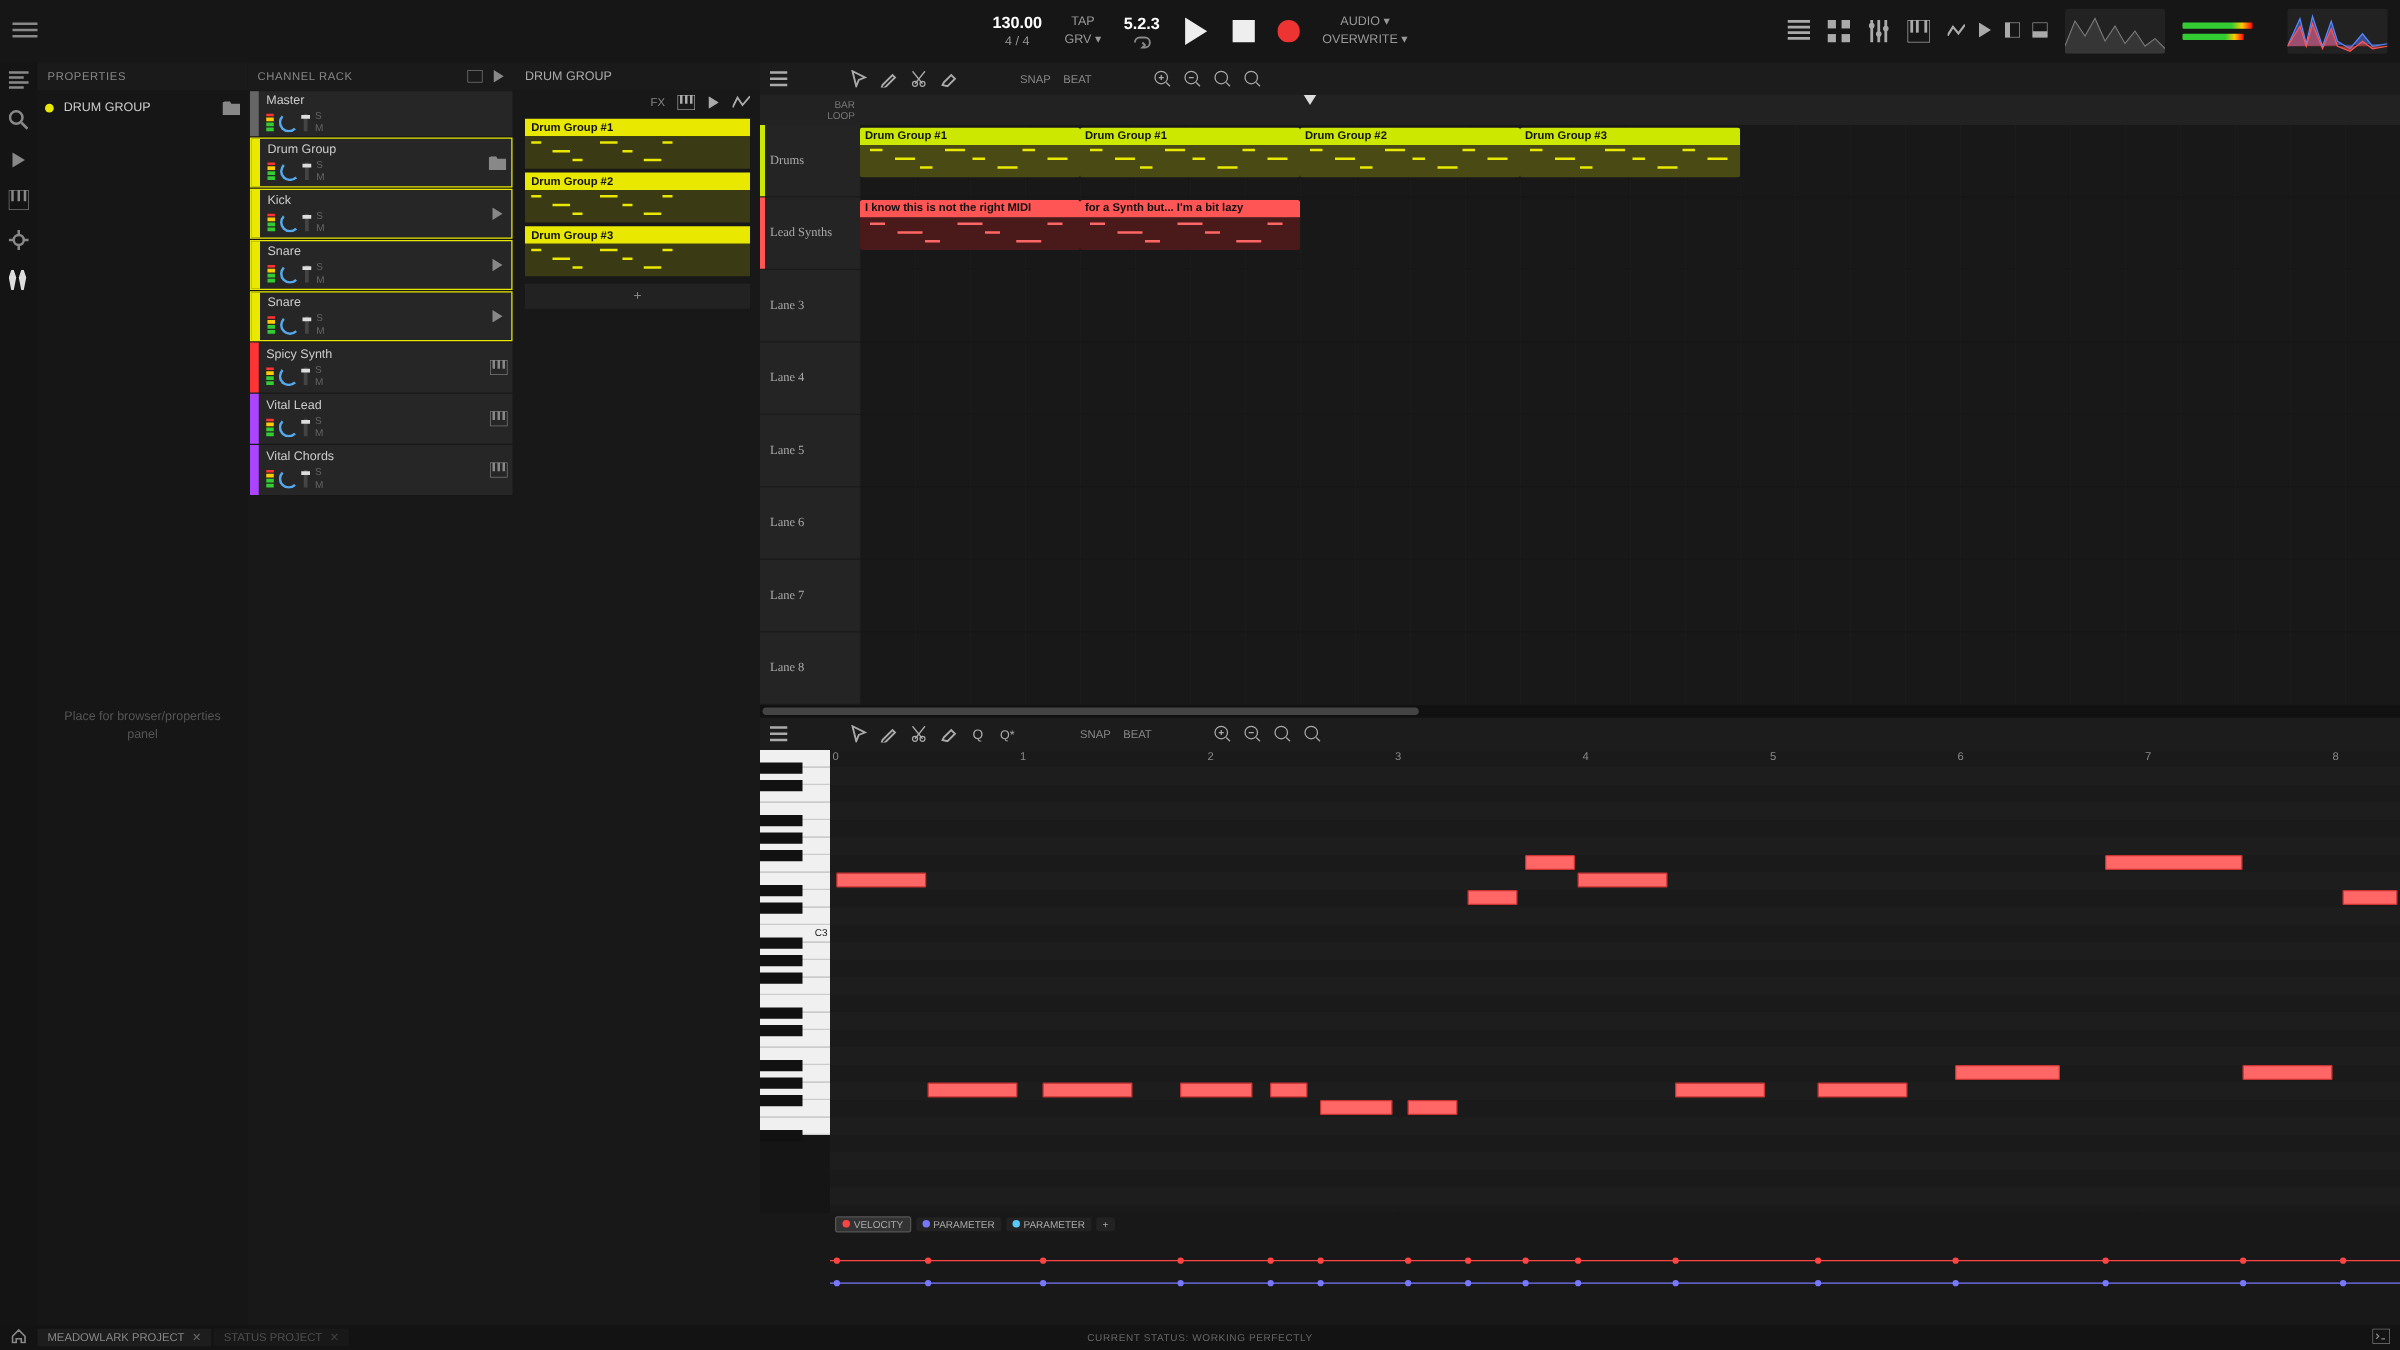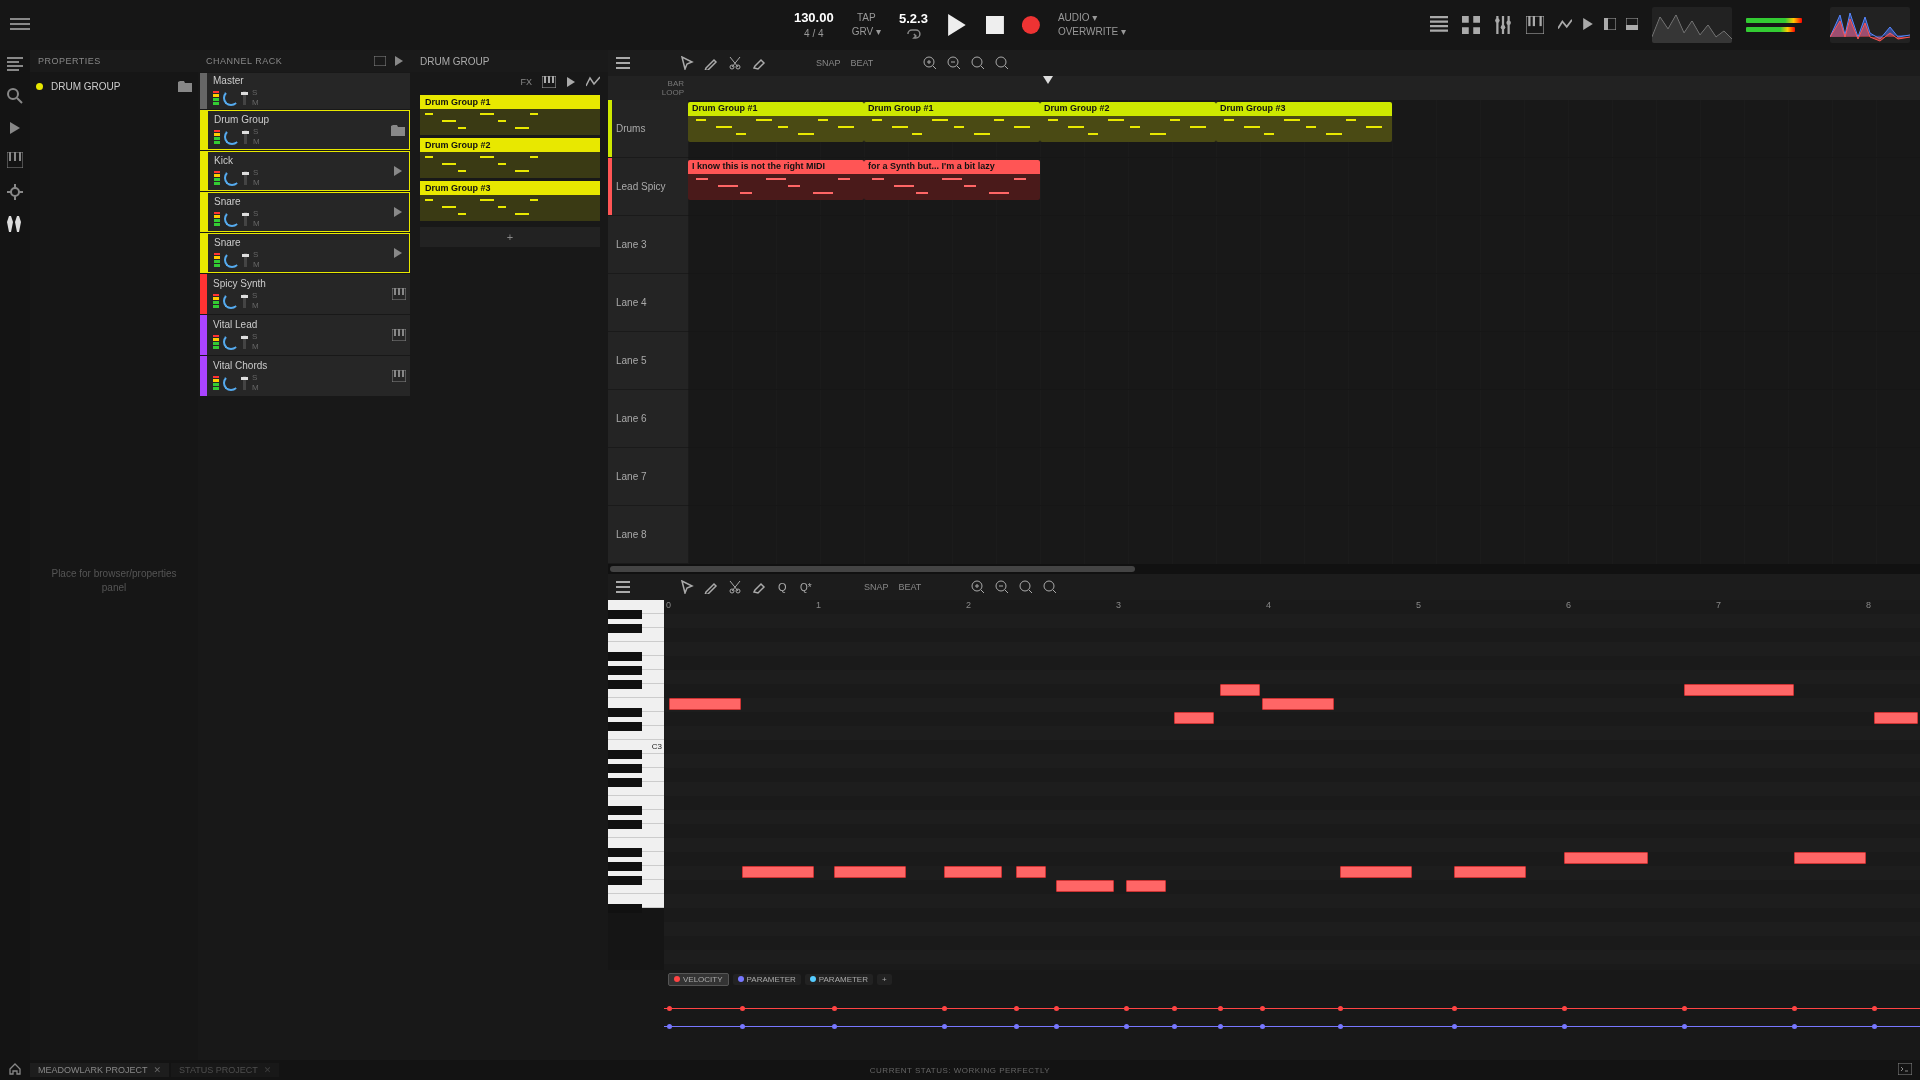--- a/index.html
+++ b/index.html
@@ -64,21 +64,21 @@
 
 #arrange { flex: 0 0 494px; display: flex; flex-direction: column; position: relative; }
 .toolbar { height: 26px; background: #1c1c1c; display: flex; align-items: center; padding: 0 8px; gap: 10px; font-size: 9px; color: #888; }
 .toolbar .ico { width: 14px; height: 14px; fill: #aaa; cursor: pointer; }
 .toolbar .spacer { width: 30px; }
 .ruler { height: 24px; background: #222; display: flex; }
 .ruler .lanes-head { width: 80px; display: flex; flex-direction: column; font-size: 8px; color: #777; align-items: flex-end; padding-right: 4px; justify-content: center; }
 .ruler .ticks { flex: 1; position: relative; }
 .tick-play { position: absolute; top: 0; width: 0; height: 0; border-left: 5px solid transparent; border-right: 5px solid transparent; border-top: 8px solid #ddd; left: 355px; }
 #arr-body { flex: 1; display: flex; position: relative; }
-#arr-lanes { width: 80px; background: #242424; }
+#arr-lanes { width: 80px; background: #242424; font-family: Liberation Serif, serif; }
 .lane-h { height: 58px; border-bottom: 1px solid #1a1a1a; display: flex; align-items: center; padding: 0 8px; font-size: 10px; color: #aaa; position: relative; }
 .lane-h .cbar { position: absolute; left: 0; top: 0; width: 4px; height: 100%; }
 #arr-grid { flex: 1; position: relative; background: repeating-linear-gradient(to right, #1b1b1b 0, #1b1b1b 1px, transparent 1px, transparent 44px), #181818; }
 .arr-row { height: 58px; border-bottom: 1px solid #161616; position: relative; }
 .clip { position: absolute; top: 2px; height: 40px; border-radius: 2px; overflow: hidden; }
 .clip .cl { height: 14px; padding: 1px 4px; font-size: 9px; font-weight: bold; }
 .clip .cb { height: 26px; position: relative; }
 .clip.green .cl { background: #cde800; color: #111; }
 .clip.green .cb { background: #4a4a14; }
 .clip.red .cl { background: #f55; color: #111; }
@@ -145,21 +145,21 @@
     </div>
     <svg id="play-btn" width="22" height="22" viewBox="0 0 10 10">
         <path d="M1 0l8 5-8 5z" fill="#eee"></path>
       </svg>
     <svg id="stop-btn" width="18" height="18" viewBox="0 0 10 10">
         <rect width="10" height="10" fill="#eee"></rect>
       </svg>
     <svg id="rec-btn" width="18" height="18" viewBox="0 0 10 10">
         <circle cx="5" cy="5" r="5" fill="#e33"></circle>
       </svg>
-    <div class="t-col" style="align-items:flex-start">
+    <div class="t-col" style="align-items:center">
       <span>AUDIO ▾</span>
       <span>OVERWRITE ▾</span>
     </div>
   </div>
 
   <div id="topbar-right">
     <svg class="view-icon" viewBox="0 0 16 16">
         <path d="M0 1h16M0 5h16M0 9h16M0 13h16" stroke="#aaa" stroke-width="2"></path>
       </svg>
     <svg class="view-icon" viewBox="0 0 16 16">
@@ -597,21 +597,21 @@
           </div>
       </div>
       <div id="arr-body">
         <div id="arr-lanes">
             <div class="lane-h">
               <div class="cbar" style="background:#cde800"></div>
               <span>Drums</span>
             </div>
             <div class="lane-h">
               <div class="cbar" style="background:#f55"></div>
-              <span>Lead Spicy</span>
+              <span>Lead Synths</span>
             </div>
             <div class="lane-h">
               <span>Lane 3</span>
             </div>
             <div class="lane-h">
               <span>Lane 4</span>
             </div>
             <div class="lane-h">
               <span>Lane 5</span>
             </div>

